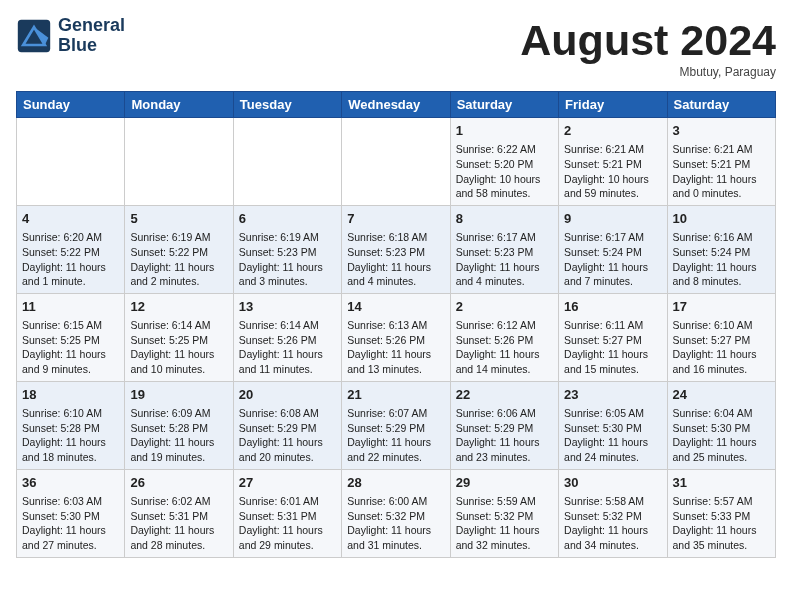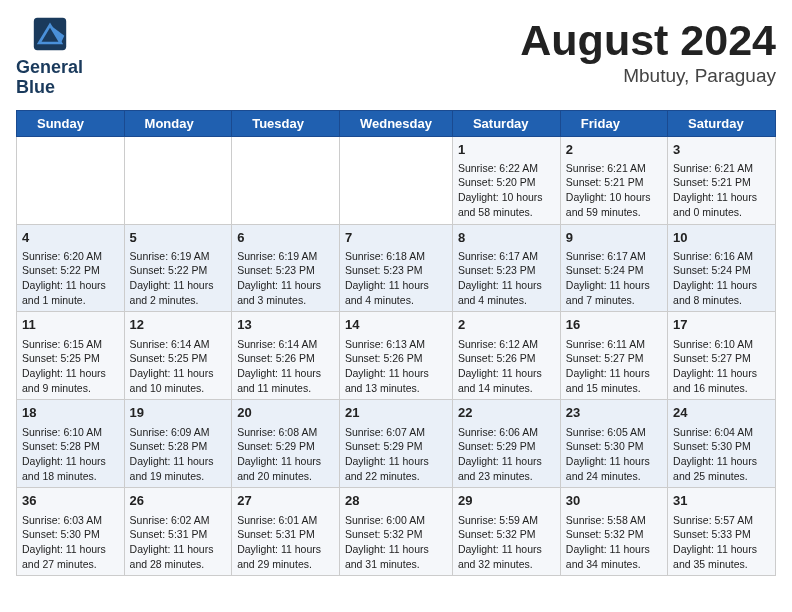--- a/index.html
+++ b/index.html
@@ -13,53 +13,52 @@
     .header {
       display: flex;
       justify-content: space-between;
       align-items: flex-start;
       margin-bottom: 12px;
     }
     .logo {
       display: flex;
       align-items: center;
       gap: 6px;
-      flex-direction: column;
     }
     .logo-text {
       font-size: 18px;
       font-weight: bold;
       color: #1a3a5c;
       line-height: 1.1;
     }
     .logo-icon {
       width: 36px;
       height: 36px;
     }
     .title-block {
       text-align: right;
     }
     .month-year {
       font-size: 43px;
       font-weight: bold;
       color: #222;
     }
     .location {
-      font-size: 19px;
+      font-size: 12px;
       color: #444;
     }
     table {
       width: 100%;
       border-collapse: collapse;
       font-size: 11px;
     }
     thead th {
       background: #2060b0;
       color: #fff;
-      padding: 5px 20px;
+      padding: 5px 6px;
       font-size: 13px;
       font-weight: bold;
       border: 1px solid #1a4a90;
       text-align: left;
     }
     tbody td {
       border: 1px solid #ccc;
       vertical-align: top;
       padding: 4px 5px;
       width: calc(100% / 7);

